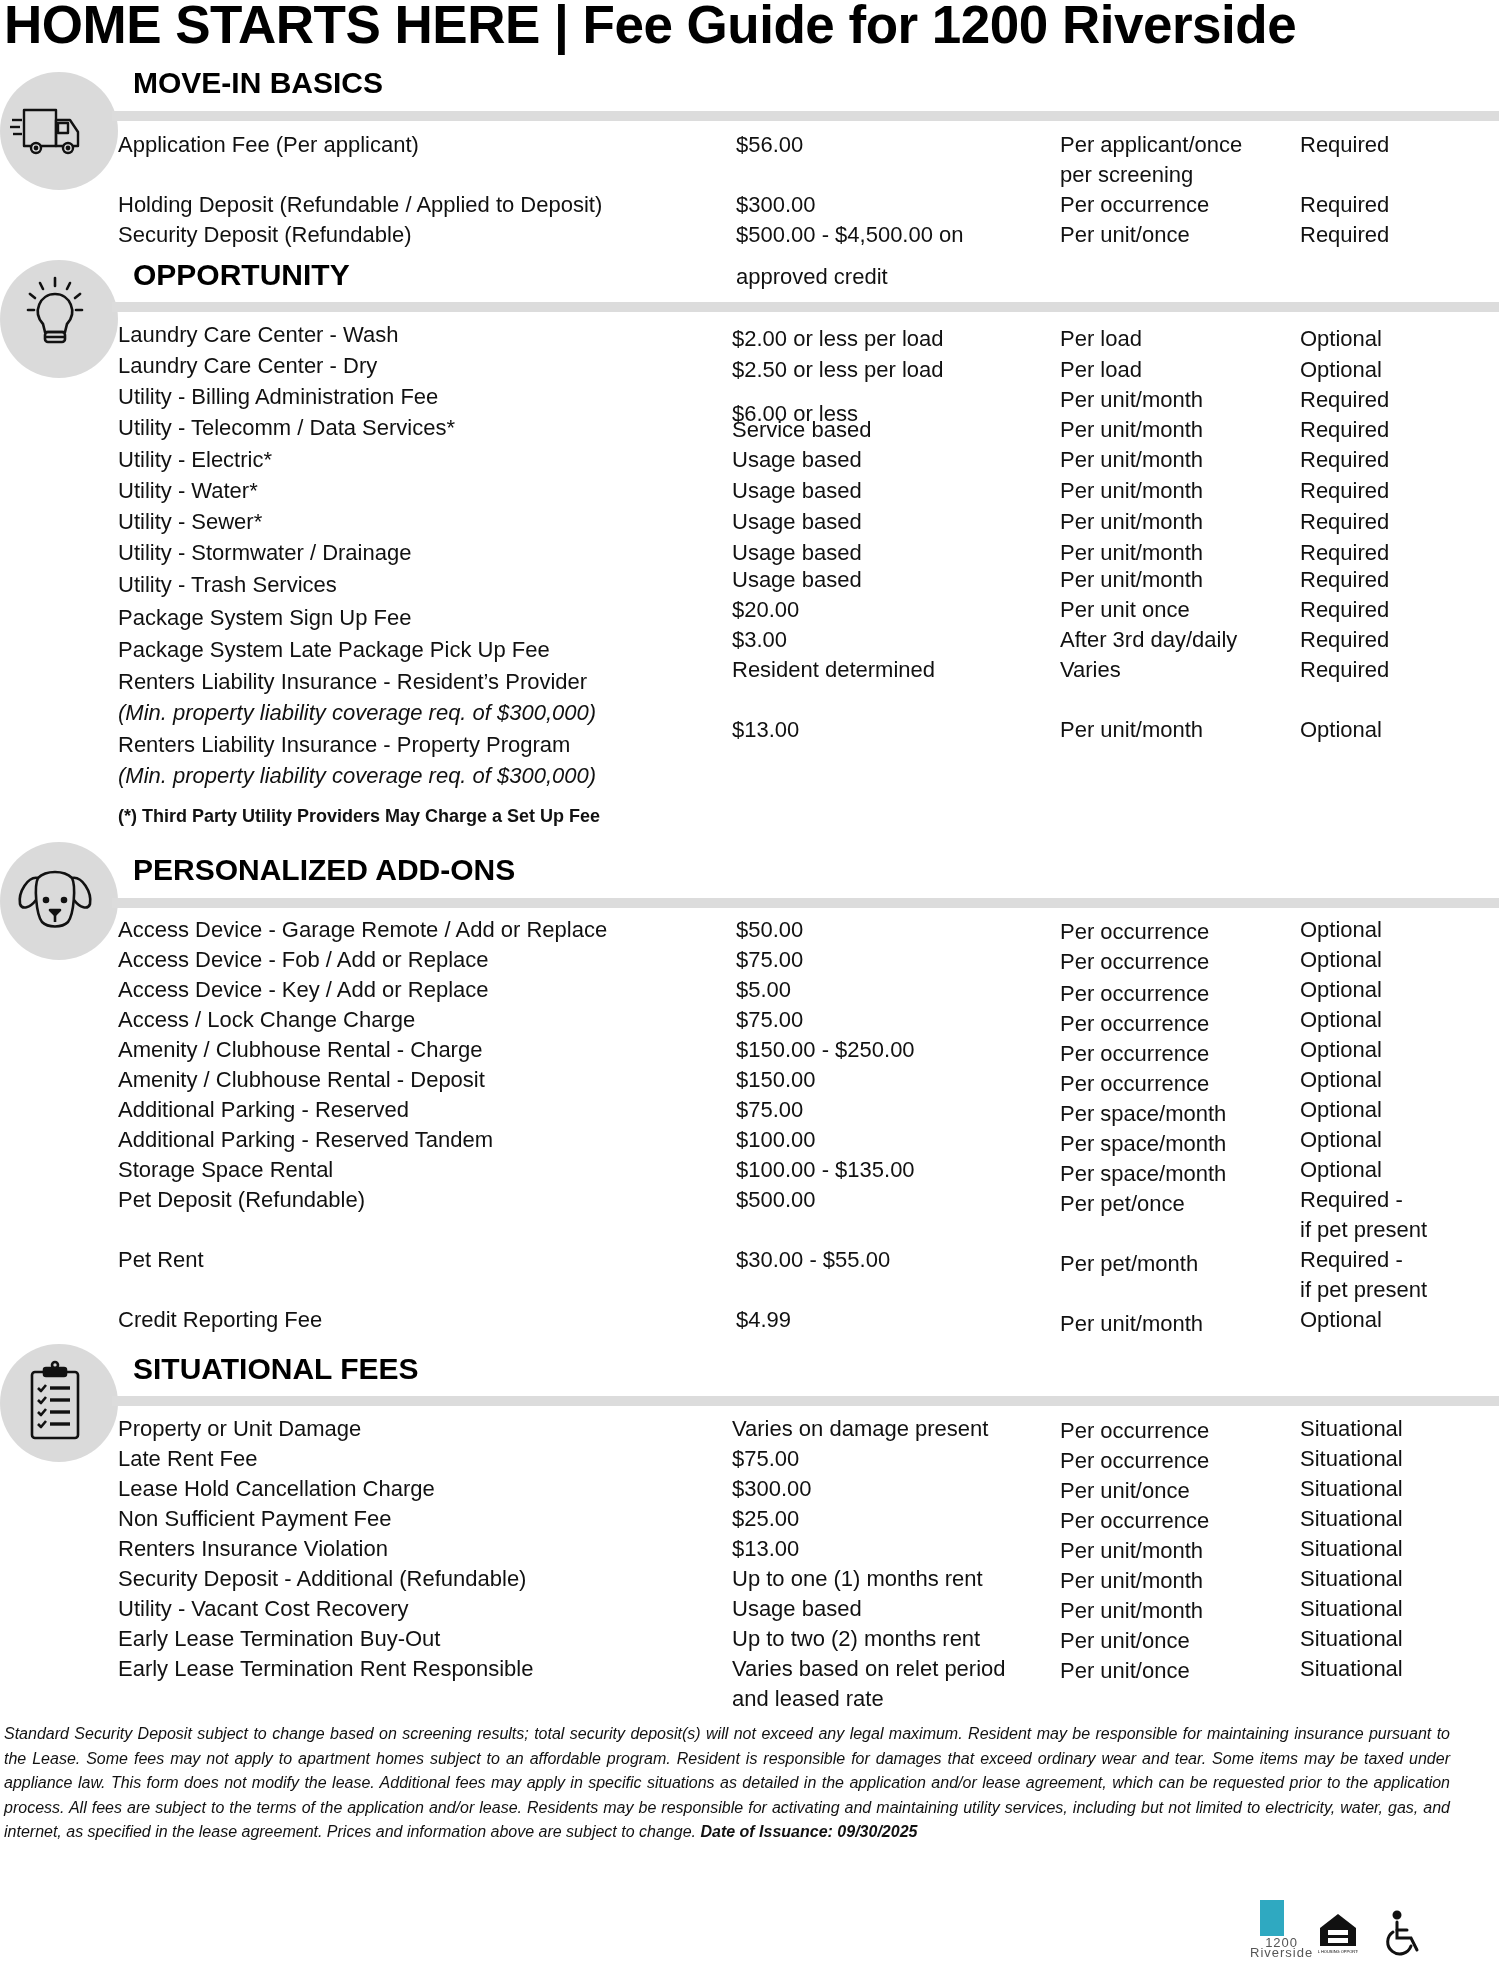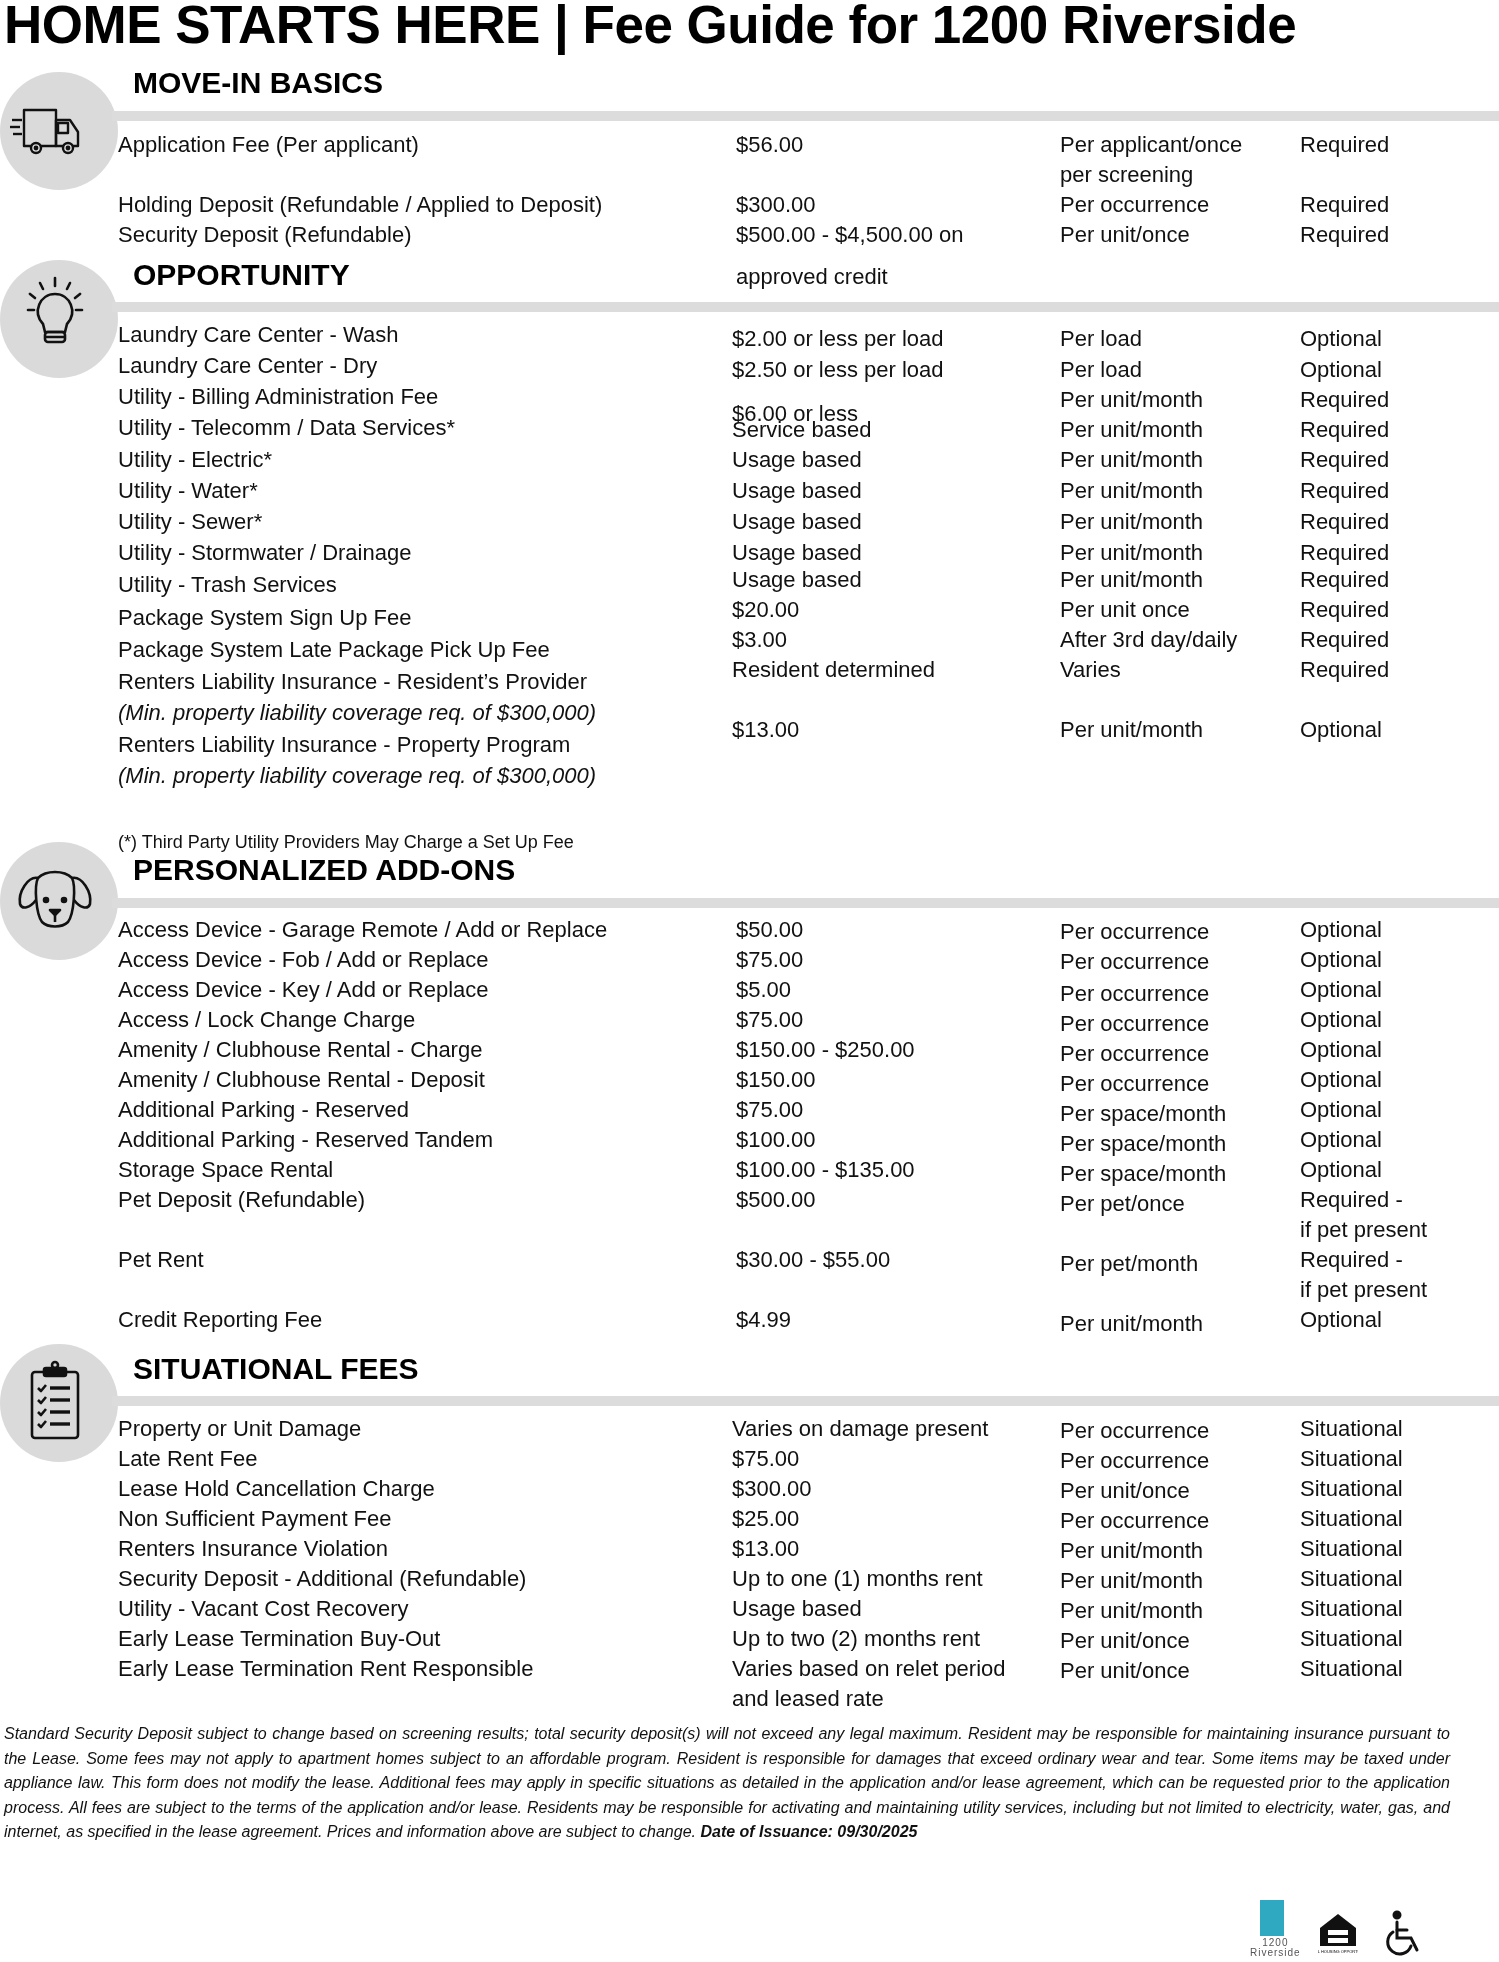--- a/index.html
+++ b/index.html
@@ -20,21 +20,21 @@
   .c-price.alt { left:618px; }
   .c-price.alt2 { left:614px;text-align:right; }
   .c-freq { left:942px; }
   .c-status { left:1182px; }
   .sub { font-style:italic; }
   .note { position:absolute; left:118px; font-size:18px; white-space:nowrap; }
   .disclaimer { position:absolute; left:4px; top:1722px; width:1446px; font-size:16px;
                 line-height:24.5px; font-style:italic; text-align:justify; color:#111; }
   .disclaimer b { font-style:italic; }
   .logo-1200 { position:absolute; left:1260px; top:1900px; width:24px; height:36px; background:#2fa9c1; }
-  .logo-1200-text { position:absolute; left:1250px; top:1938px; font-size:10px; text-align:center;
+  .logo-1200-text { position:absolute; left:1250px; top:1938px; font-size:13px; text-align:center;
                     line-height:10px; color:#555; letter-spacing:1px; }
   .eho { position:absolute; left:1318px; top:1912px; }
   .ada { position:absolute; left:1385px; top:1910px; }
 </style>
 </head>
 <body>
 
 <div class="title">HOME STARTS HERE | Fee Guide for 1200 Riverside</div>
 
 <div>
@@ -172,21 +172,21 @@
     <span class="cell c-freq" style="top:-12px;">Varies</span>
     <span class="cell c-status" style="top:-12px;">Required</span>
   </div>
   <div class="row" style="top:730px;">
     <span class="cell c-name">Renters Liability Insurance - Property Program</span>
     <span class="cell c-name sub" style="top:31px;">(Min. property liability coverage req. of $300,000)</span>
     <span class="cell c-price alt2" style="top:-15px;">$13.00</span>
     <span class="cell c-freq" style="top:-15px;">Per unit/month</span>
     <span class="cell c-status" style="top:-15px;">Optional</span>
   </div>
-  <div class="note" style="top:832px;">(*) Third Party Utility Providers May Charge a Set Up Fee</div>
+  <div class="note" style="top:806px;font-weight:bold;">(*) Third Party Utility Providers May Charge a Set Up Fee</div>
 </div>
 
 <div>
   <div class="section-icon" style="top:842px;">
     <svg viewBox="0 0 90 90">
       <g fill="none" stroke="#111" stroke-width="2.6" stroke-linejoin="round">
         <path d="M28 22 C36 14 54 14 62 22 C66 30 64 58 58 66 C52 72 38 72 32 66 C26 58 24 30 28 22 Z"></path>
         <path d="M28 22 C18 20 8 36 10 48 C12 54 20 52 26 44"></path>
         <path d="M62 22 C72 20 82 36 80 48 C78 54 70 52 64 44"></path>
         <circle cx="36" cy="44" r="2" fill="#111"></circle>

